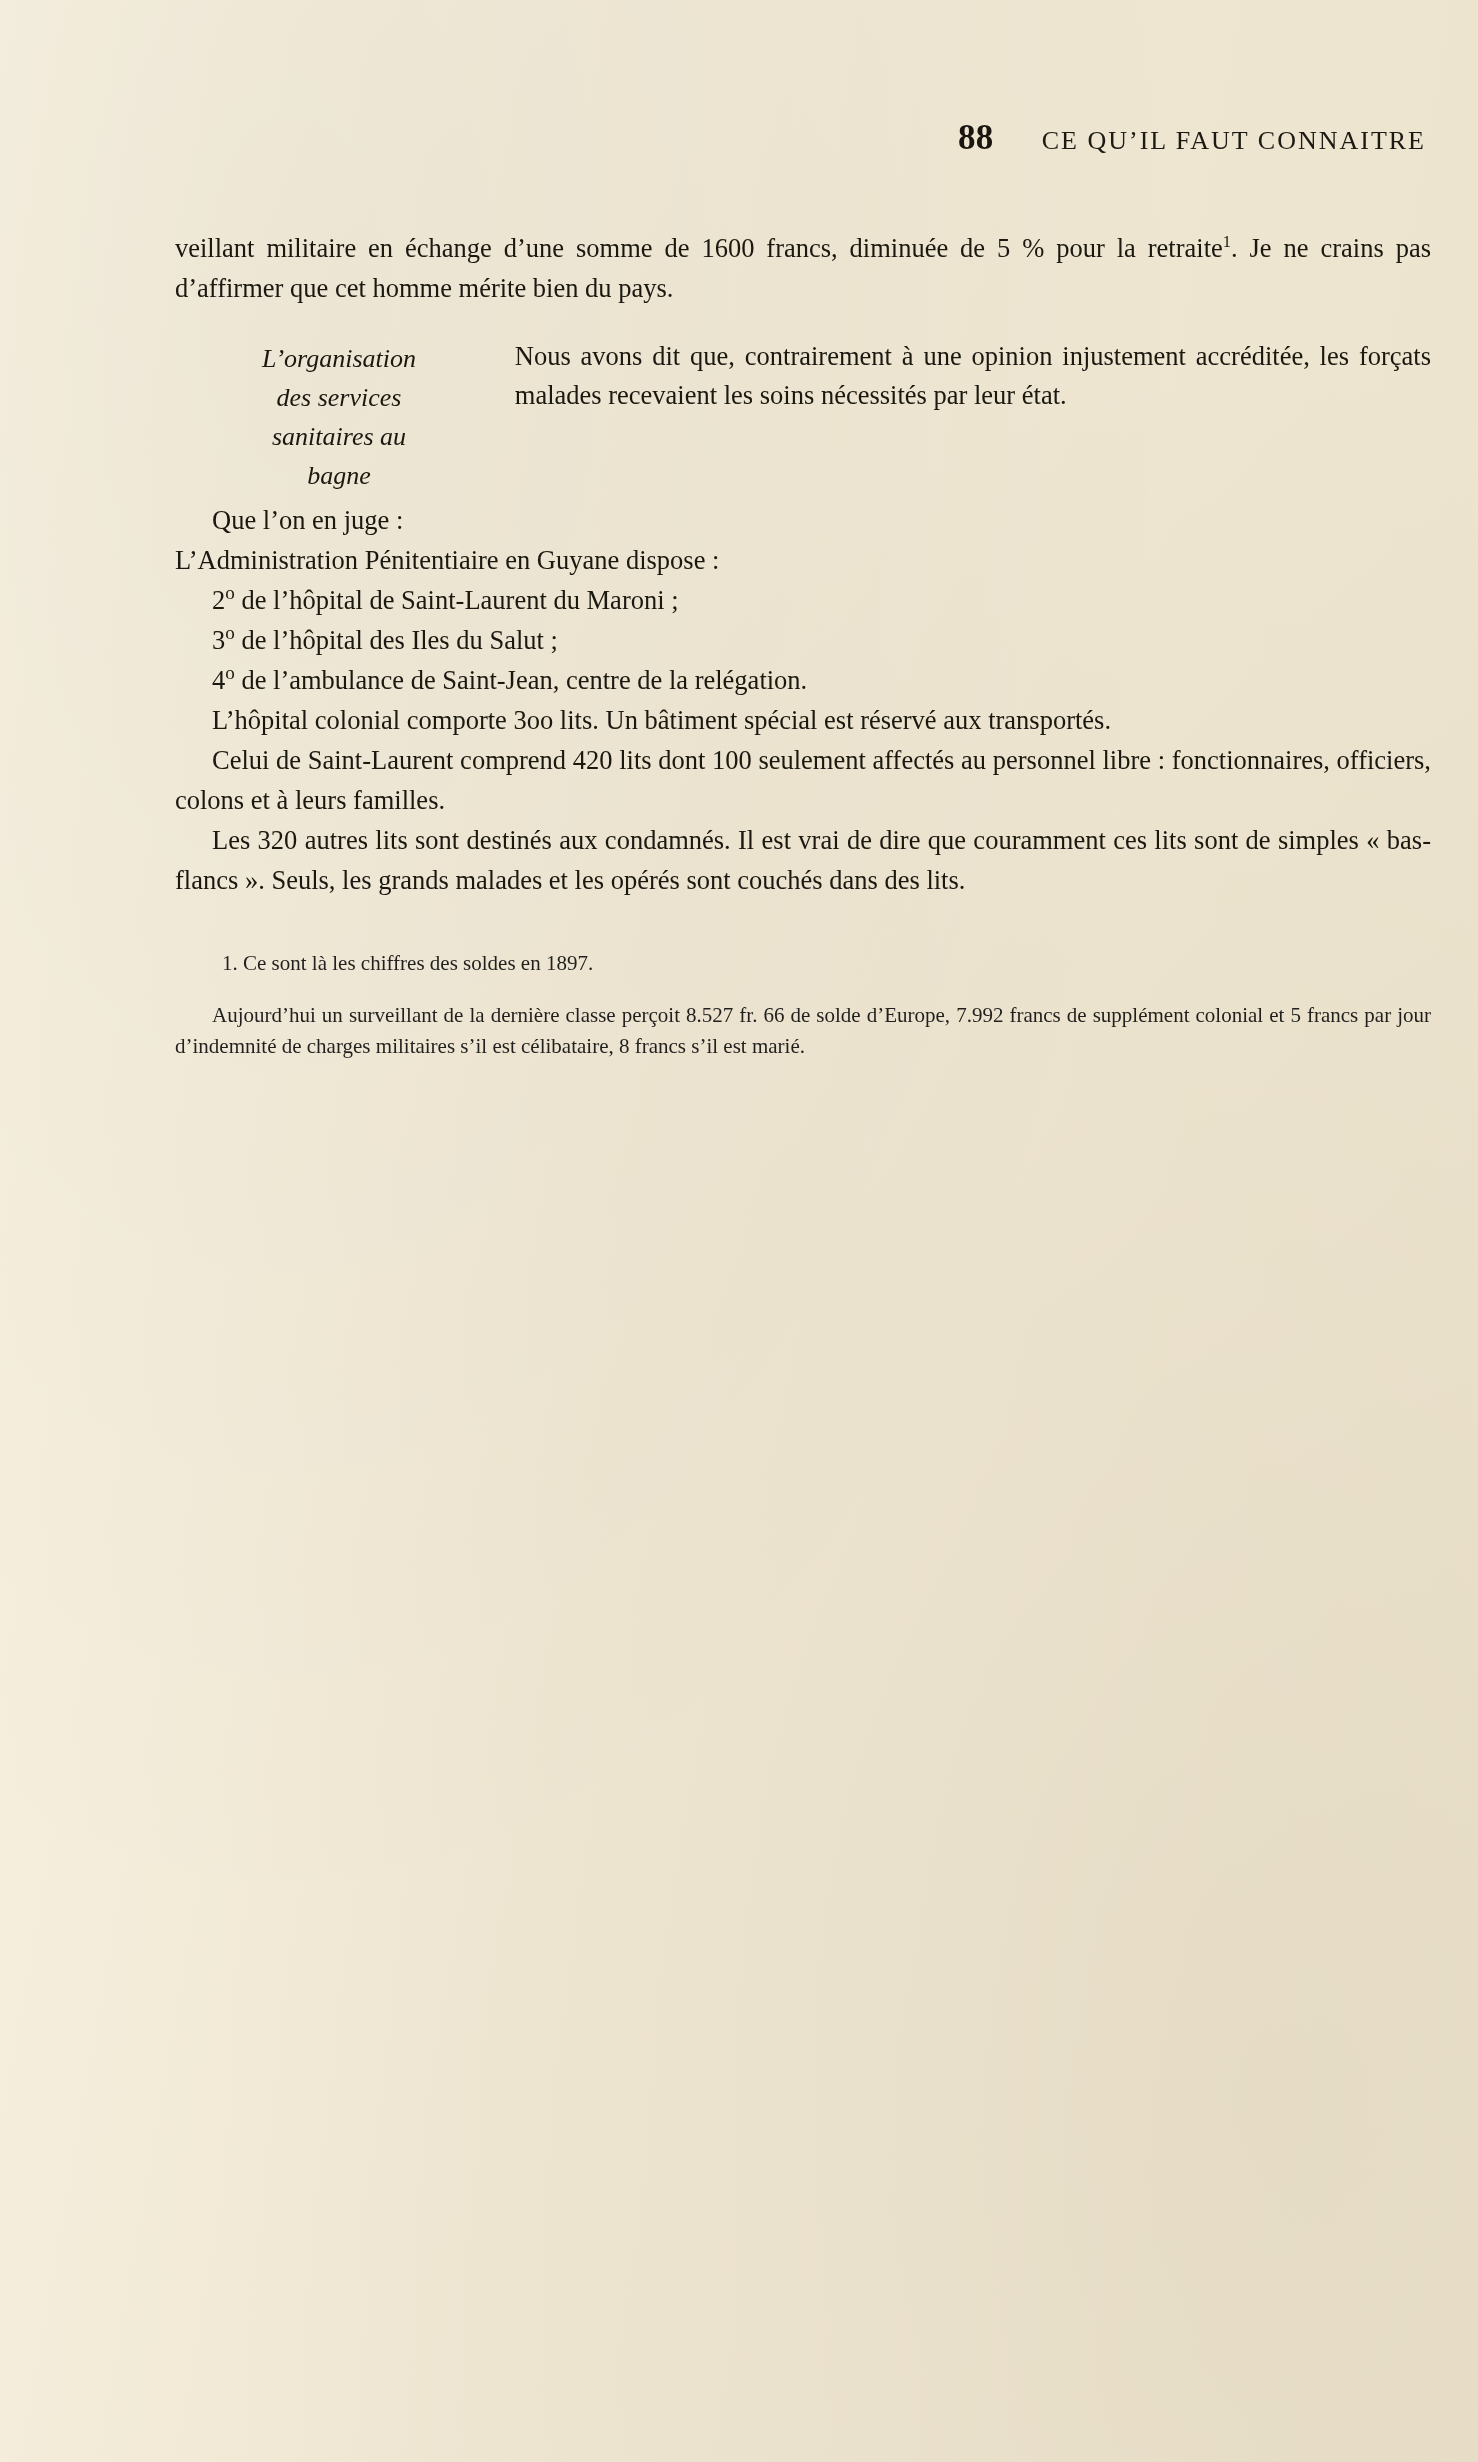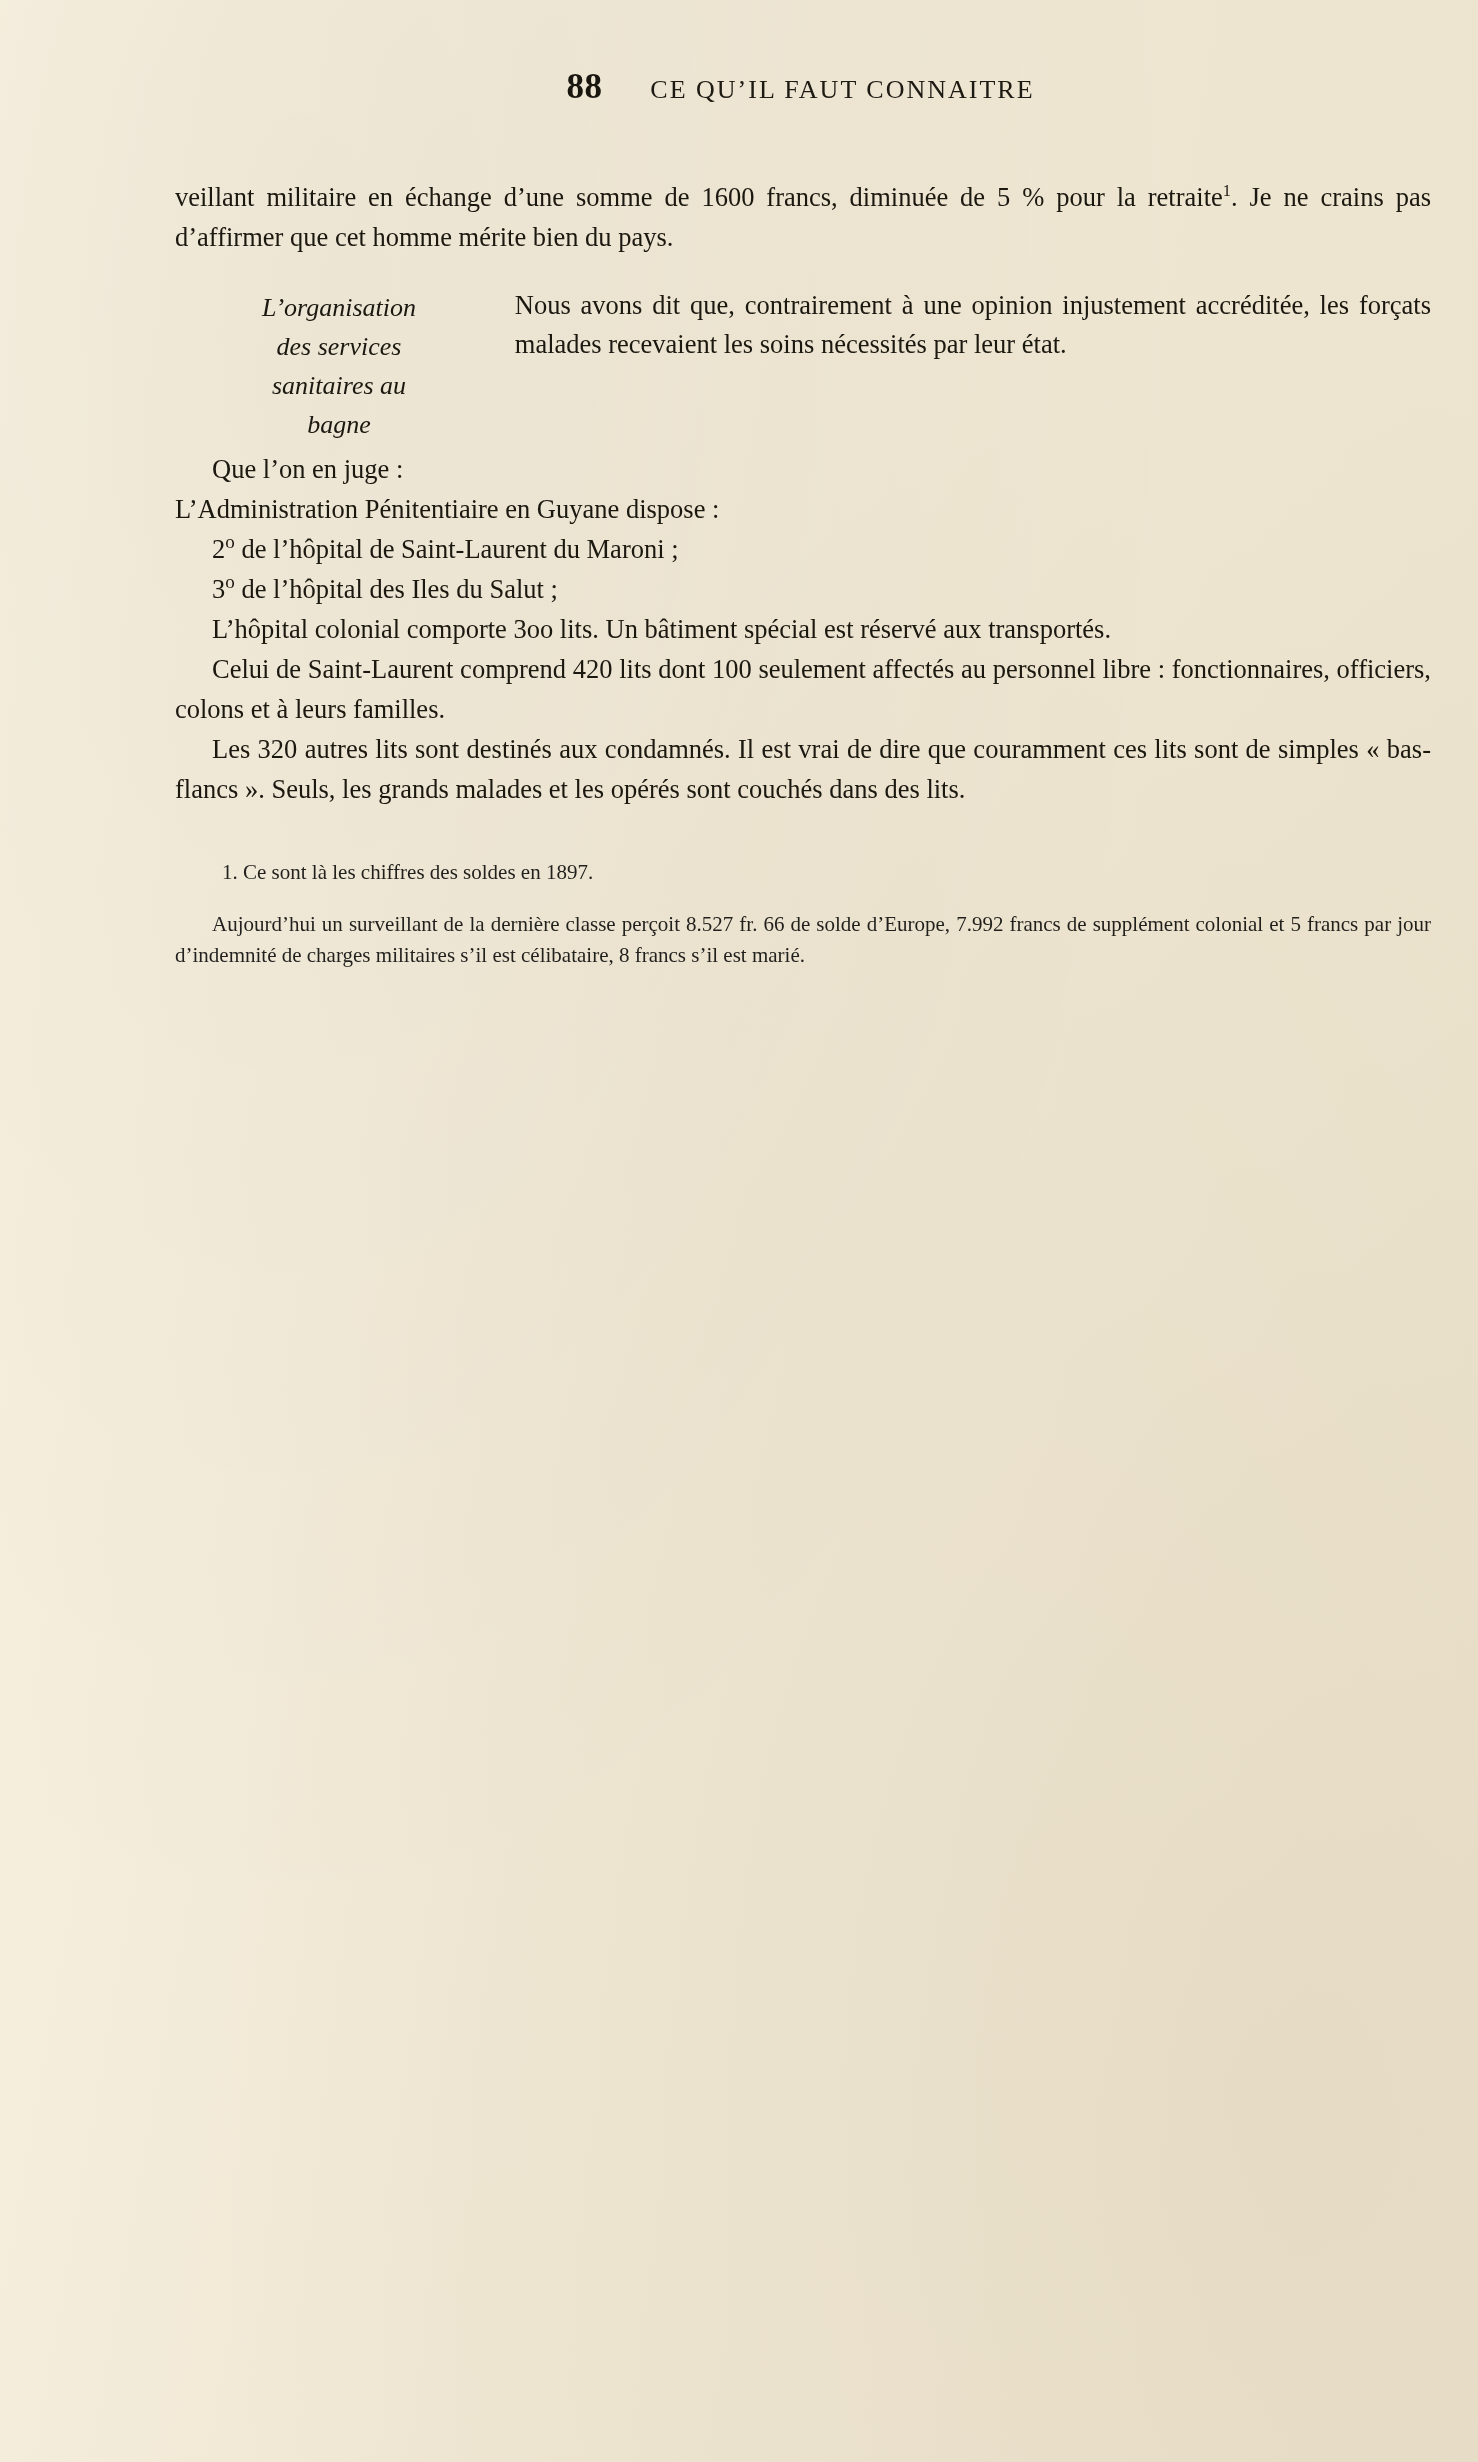--- a/index.html
+++ b/index.html
@@ -30,22 +30,22 @@
   }
   .content {
     position: absolute;
     left: 175px;
     top: 0;
     width: 1256px;
   }
   .header {
     display: flex;
     align-items: baseline;
-    justify-content: center;
-    padding-top: 67px;
+    justify-content: flex-end;
+    padding-top: 118px;
     height: 54px;
   }
   .folio {
     font-size: 35px;
     font-weight: 700;
     letter-spacing: 0.4px;
     color: #19160f;
   }
   .running-head {
     font-size: 26px;
@@ -164,20 +164,21 @@
 
       <p class="list-line after-note">Que l’on en juge :</p>
 
       <p>L’Administration Pénitentiaire en Guyane dispose :</p>
 
 
       <p class="list-line"><span>2</span><span class="ord">o</span><span> de l’hôpital de Saint-Laurent du Maroni ;</span></p>
 
       <p class="list-line"><span>3</span><span class="ord">o</span><span> de l’hôpital des Iles du Salut ;</span></p>
 
+      <p class="list-line"><span>4</span><span class="ord">o</span><span> de l’ambulance de Saint-Jean, centre de la relégation.</span></p>
 
       <p class="p-indent">L’hôpital colonial comporte 3oo lits. Un bâtiment spécial est réservé aux transportés.</p>
 
       <p class="p-indent">Celui de Saint-Laurent comprend 420 lits dont 100 seulement affectés au personnel libre : fonctionnaires, officiers, colons et à leurs familles.</p>
 
       <p class="p-indent">Les 320 autres lits sont destinés aux condamnés. Il est vrai de dire que couramment ces lits sont de simples « bas-flancs ». Seuls, les grands malades et les opérés sont couchés dans des lits.</p>
 
     </div>
 
     <div class="footnotes faded">

